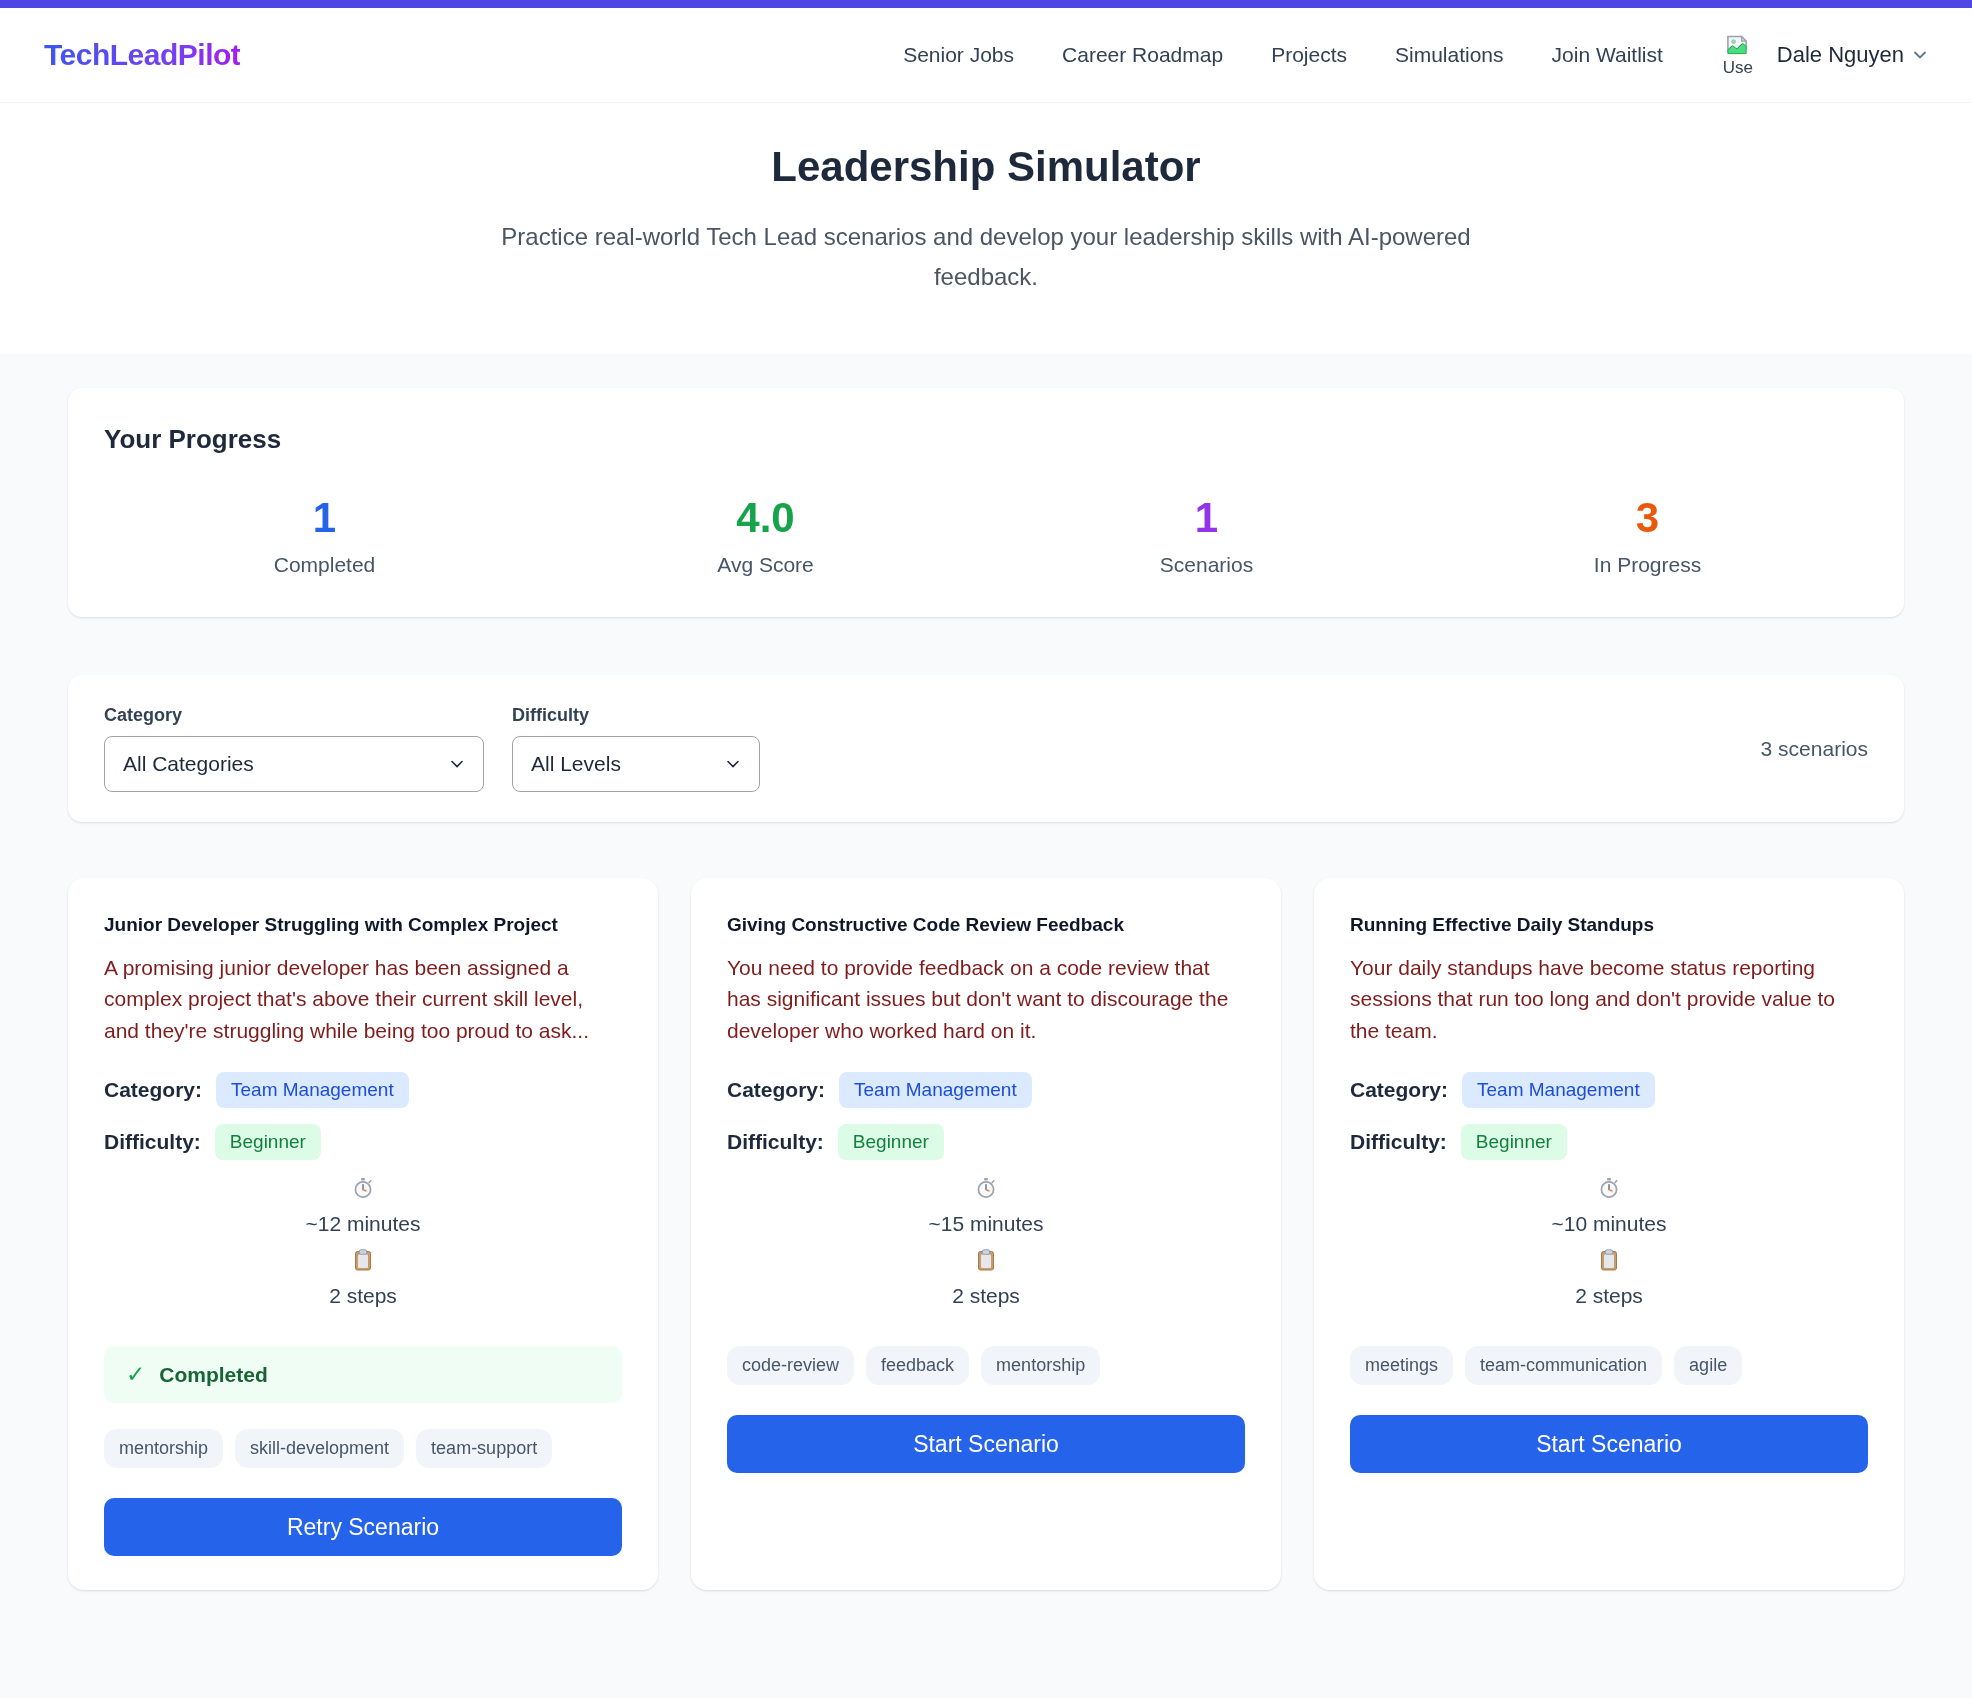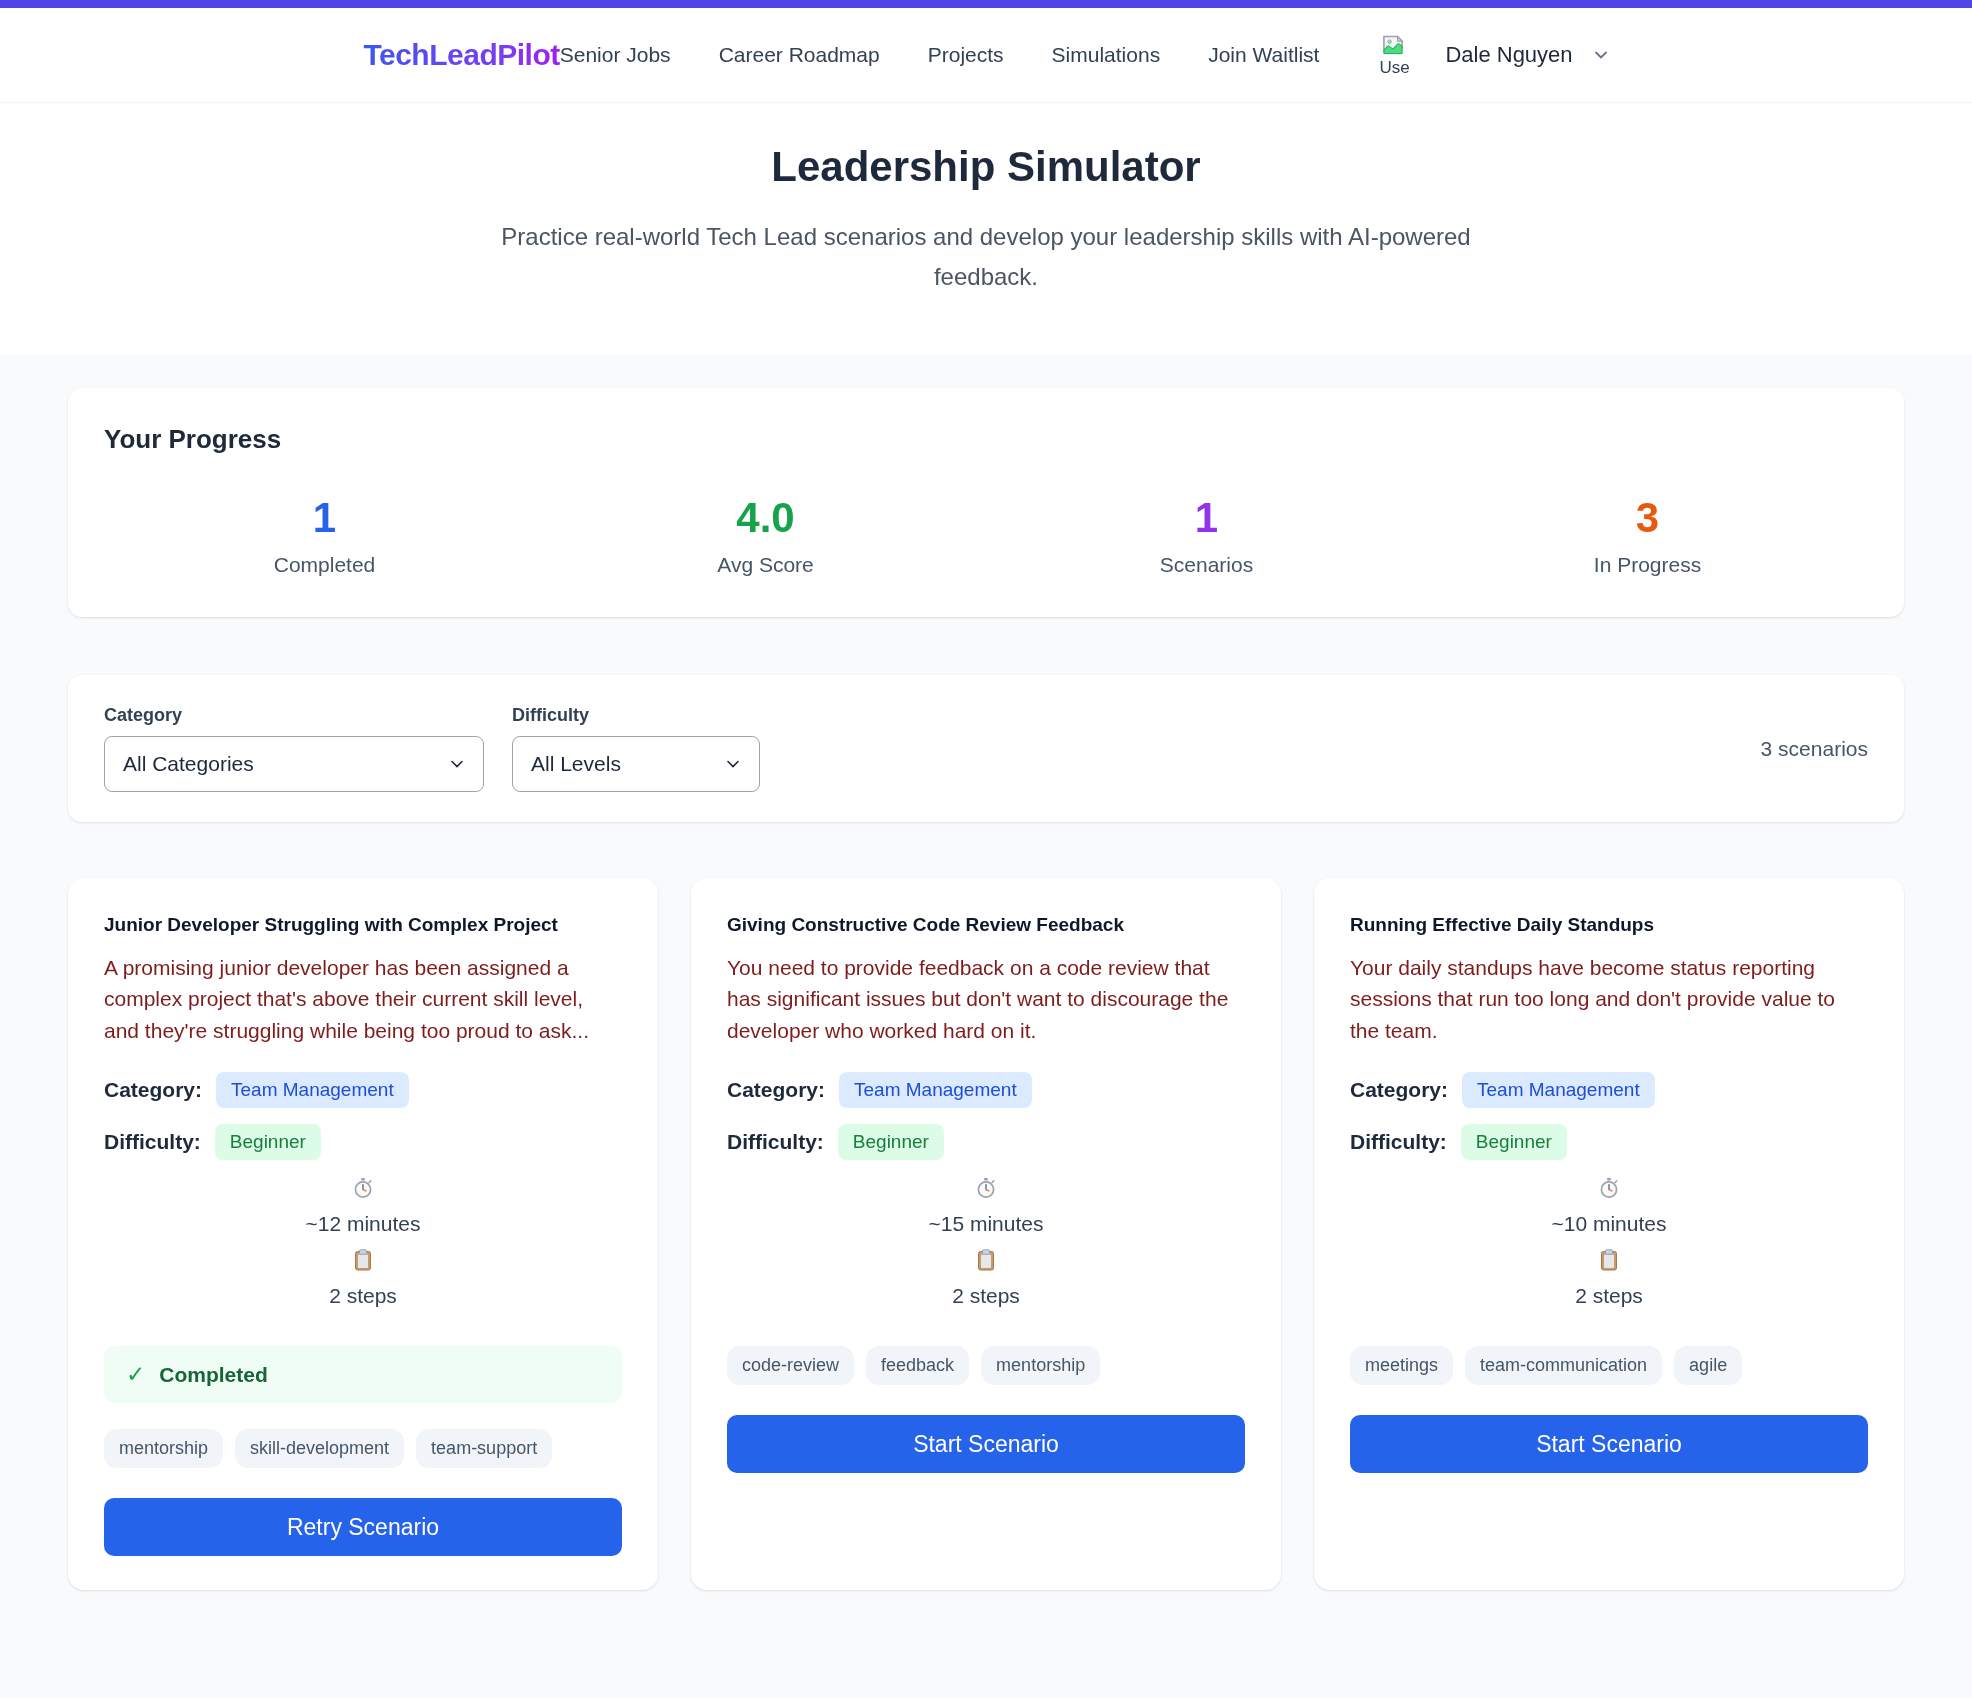--- a/index.html
+++ b/index.html
@@ -6,31 +6,31 @@
   html,body { width:1972px; height:1698px; }
   body {
     font-family:"Liberation Sans","DejaVu Sans",sans-serif;
     background:#f8fafc; color:#1e293b; overflow:hidden;
   }
   
   .accent-bar { height:8px; background:#4f46e5; width:100%; }
   
   .header {
     background:#fff; height:94px; display:flex; align-items:center;
-    justify-content:center; padding:0 44px 0 44px;
+    justify-content:space-between; padding:0 44px 0 44px;
   }
   .logo {
     font-size:30px; font-weight:700; letter-spacing:-.5px;
     background:linear-gradient(90deg,#3d56f0 0%, #7b3df0 70%, #a21cf5 100%);
     -webkit-background-clip:text; background-clip:text; color:transparent;
     cursor:pointer;
   }
   .nav { display:flex; align-items:center; gap:48px; }
   .nav-link { font-size:21px; color:#334155; cursor:pointer; white-space:nowrap; }
-  .user-box { display:flex; align-items:center; gap:20px; margin-left:12px; cursor:pointer; }
+  .user-box { display:flex; align-items:center; gap:8px; margin-left:12px; cursor:pointer; }
   .avatar {
     width:46px; height:46px; overflow:hidden; display:flex; flex-direction:column;
     align-items:flex-start; font-size:17px; color:#334155; line-height:1.1;
   }
   .avatar .alt-text { white-space:nowrap; }
   .user-name { font-size:22px; font-weight:500; color:#1e293b; white-space:nowrap; }
   .chev { width:16px; height:16px; }
   
   .hero { background:#fff; text-align:center; padding:40px 0 58px 0; border-top:1px solid #f1f5f9; }
   .hero h1 { font-size:42px; font-weight:700; color:#1e293b; margin-bottom:26px; }

